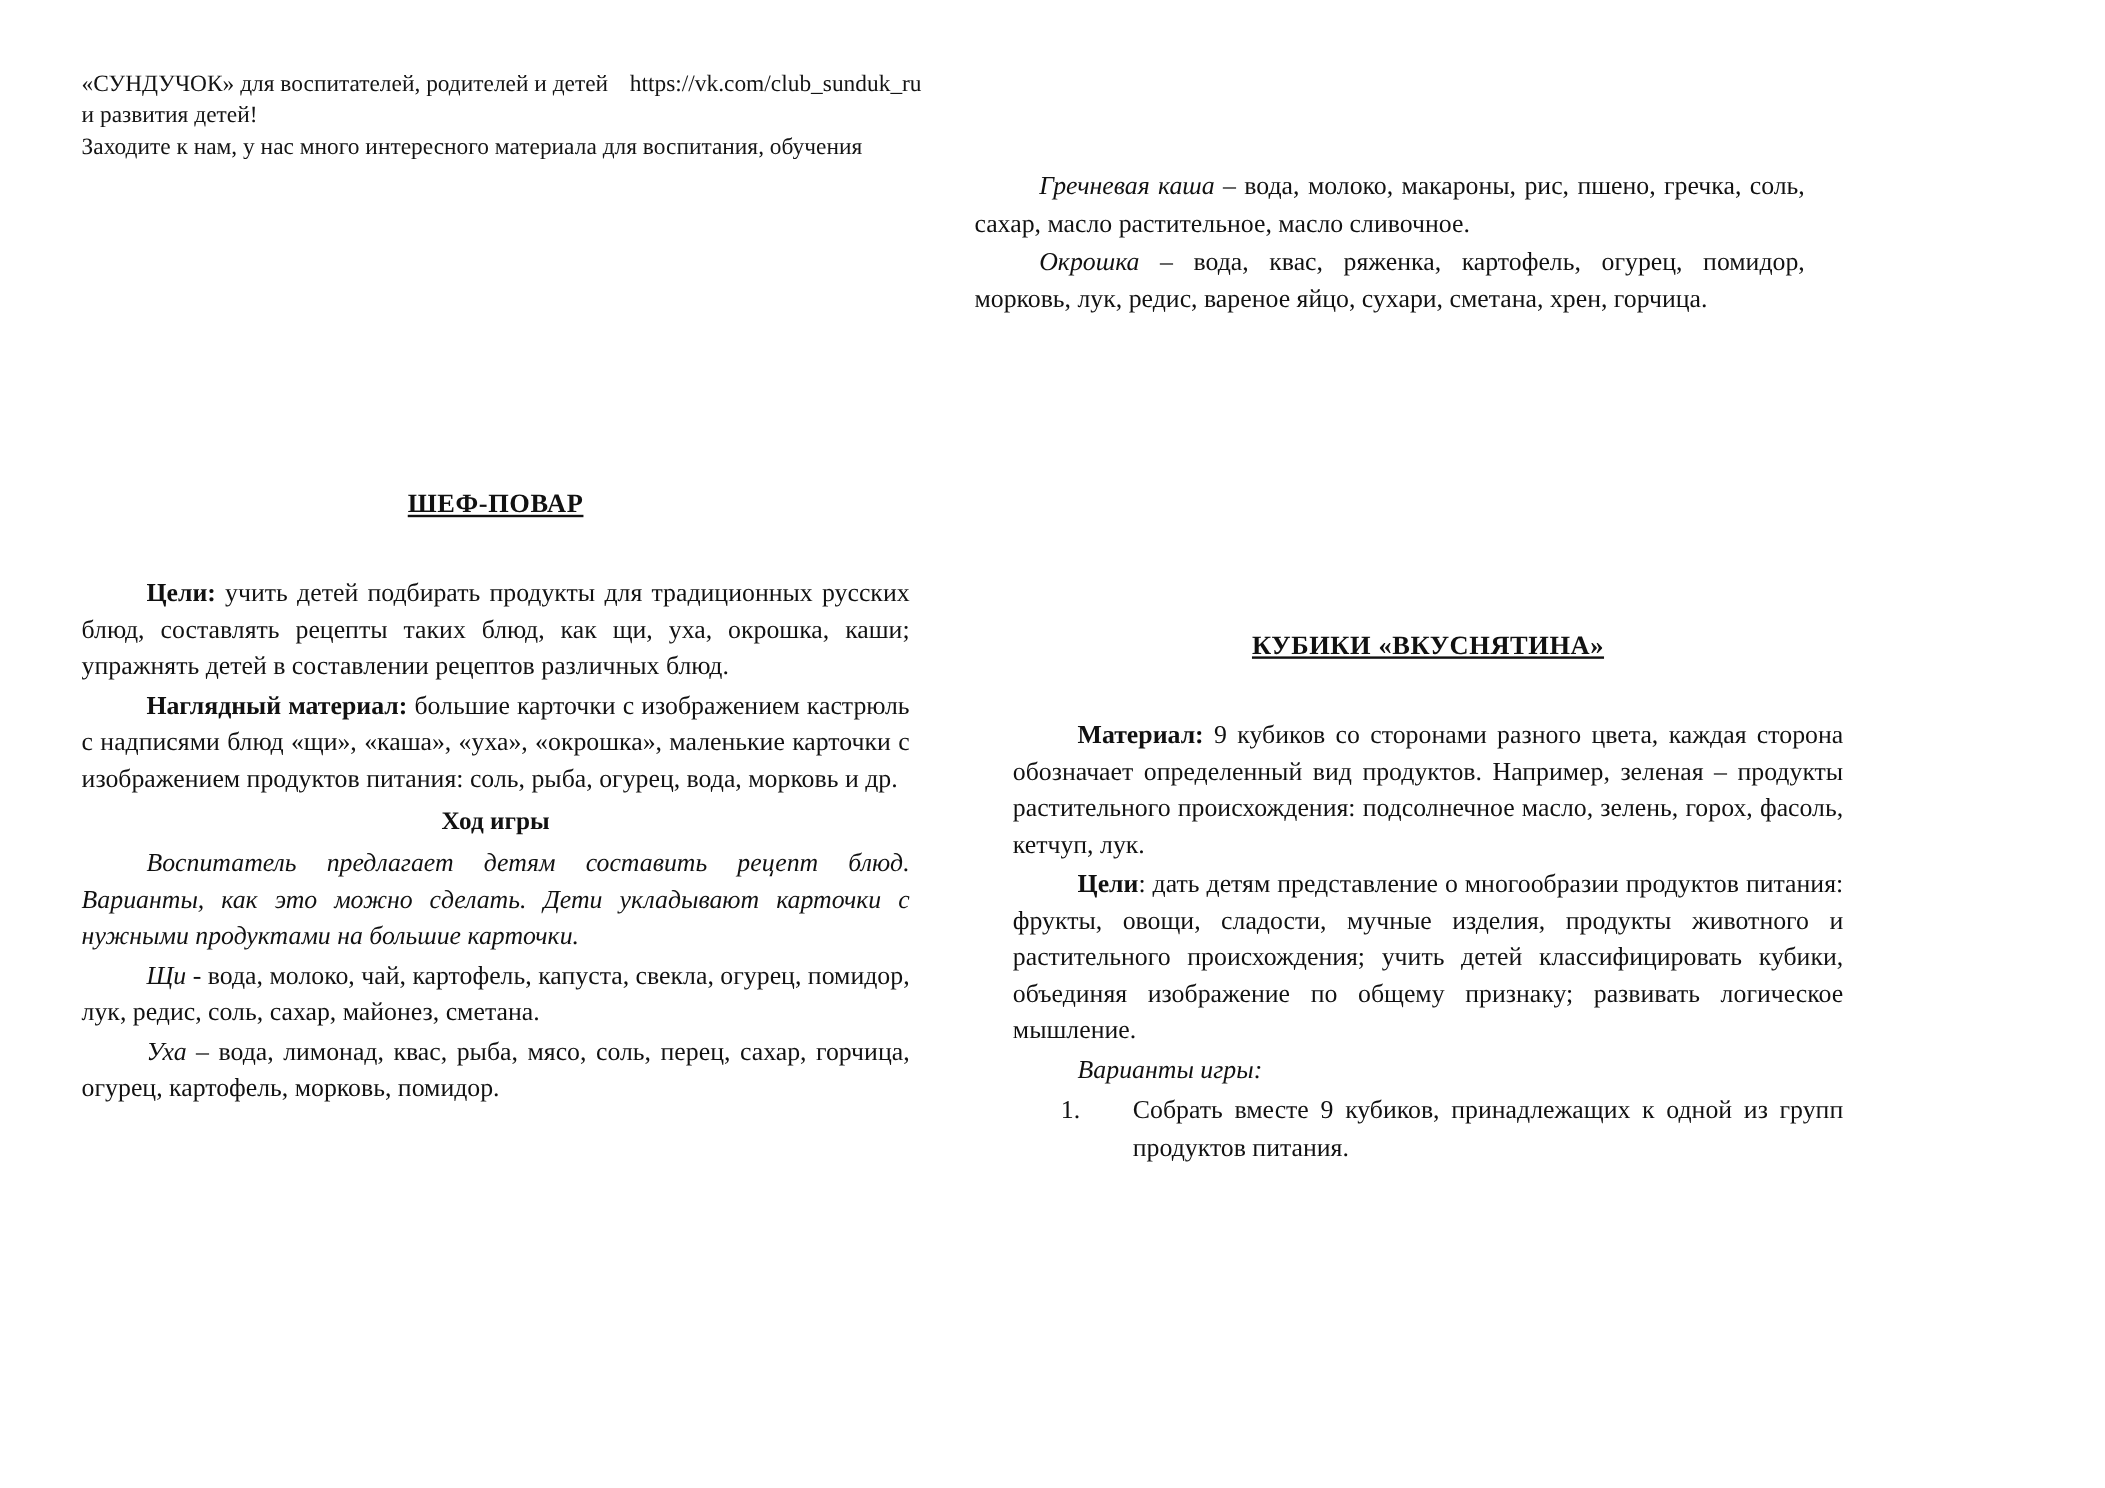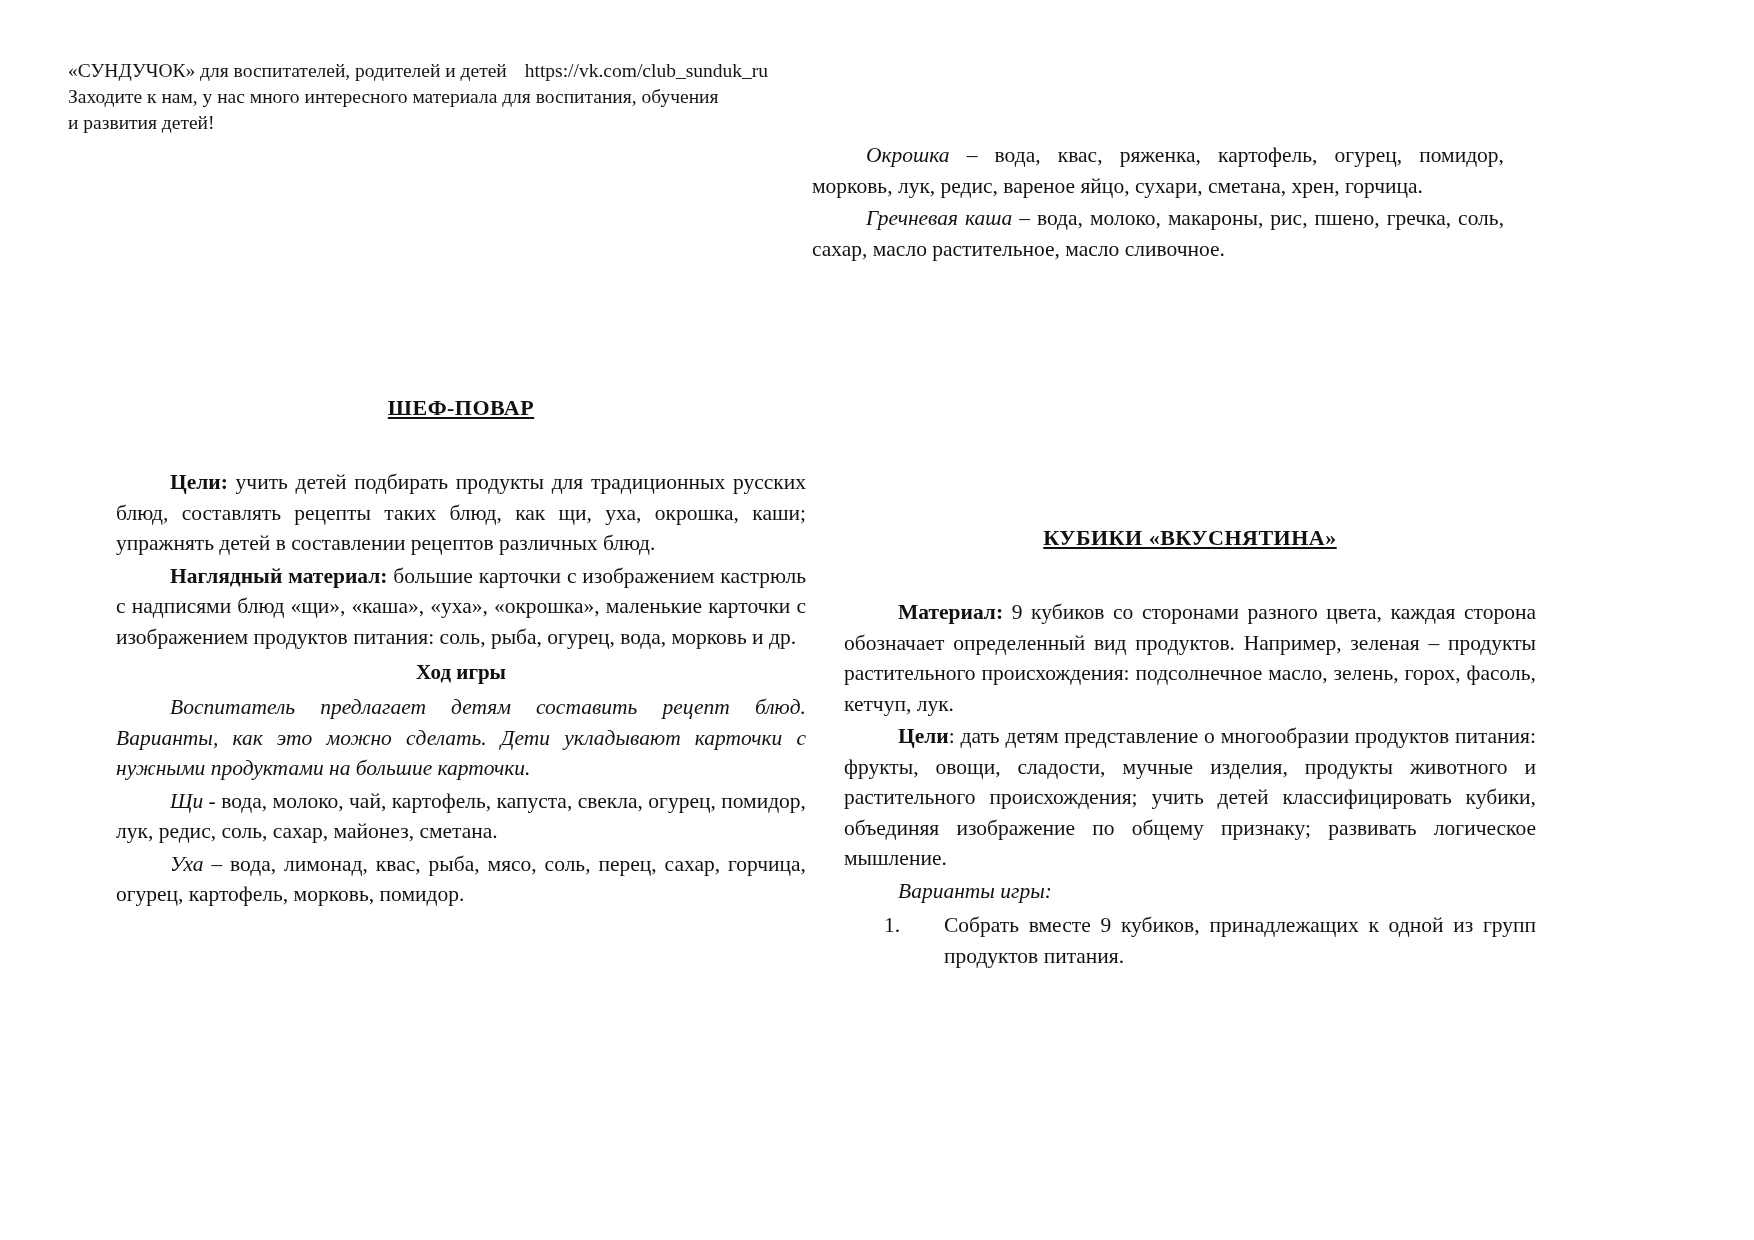--- a/index.html
+++ b/index.html
@@ -36,22 +36,21 @@
   .col {
     position: absolute;
     width: 690px;
     font-size: 21.5px;
     line-height: 1.42;
     text-align: justify;
     text-justify: inter-word;
   }
   .col-left {
     left: 68px;
-    top: 392px;
-    margin-left: 48px;
+    top: 404px;
   }
   .col-right-top {
     left: 812px;
     top: 140px;
     width: 692px;
   }
   .col-right-bottom {
     left: 812px;
     top: 522px;
     width: 692px;
@@ -98,27 +97,27 @@
 </style>
 </head>
 <body>
 
 <div class="page">
 
   <div class="header">
     <div>
       <span>«СУНДУЧОК» для воспитателей, родителей и детей</span><span class="line-link">https://vk.com/club_sunduk_ru</span>
     </div>
+    <div>и развития детей!</div>
     <div>Заходите к нам, у нас много интересного материала для воспитания, обучения</div>
-    <div>и развития детей!</div>
   </div>
 
   <div class="col col-right-top">
+    <p><span class="i">Гречневая каша</span><span> – вода, молоко, макароны, рис, пшено, гречка, соль, сахар, масло растительное, масло сливочное.</span></p>
     <p><span class="i">Окрошка</span><span> – вода, квас, ряженка, картофель, огурец, помидор, морковь, лук, редис, вареное яйцо, сухари, сметана, хрен, горчица.</span></p>
-    <p><span class="i">Гречневая каша</span><span> – вода, молоко, макароны, рис, пшено, гречка, соль, сахар, масло растительное, масло сливочное.</span></p>
   </div>
 
   <div class="col col-left">
     <div class="title">ШЕФ-ПОВАР</div>
     <p><span class="b">Цели:</span><span> учить детей подбирать продукты для традиционных русских блюд, составлять рецепты таких блюд, как щи, уха, окрошка, каши; упражнять детей в составлении рецептов различных блюд.</span></p>
     <p><span class="b">Наглядный материал:</span><span> большие карточки с изображением кастрюль с надписями блюд «щи», «каша», «уха», «окрошка», маленькие карточки с изображением продуктов питания: соль, рыба, огурец, вода, морковь и др.</span></p>
     <div class="subtitle-center">Ход игры</div>
     <p class="i">Воспитатель предлагает детям составить рецепт блюд. Варианты, как это можно сделать. Дети укладывают карточки с нужными продуктами на большие карточки.</p>
     <p><span class="i">Щи</span><span> - вода, молоко, чай, картофель, капуста, свекла, огурец, помидор, лук, редис, соль, сахар, майонез, сметана.</span></p>
     <p><span class="i">Уха</span><span> – вода, лимонад, квас, рыба, мясо, соль, перец, сахар, горчица, огурец, картофель, морковь, помидор.</span></p>

